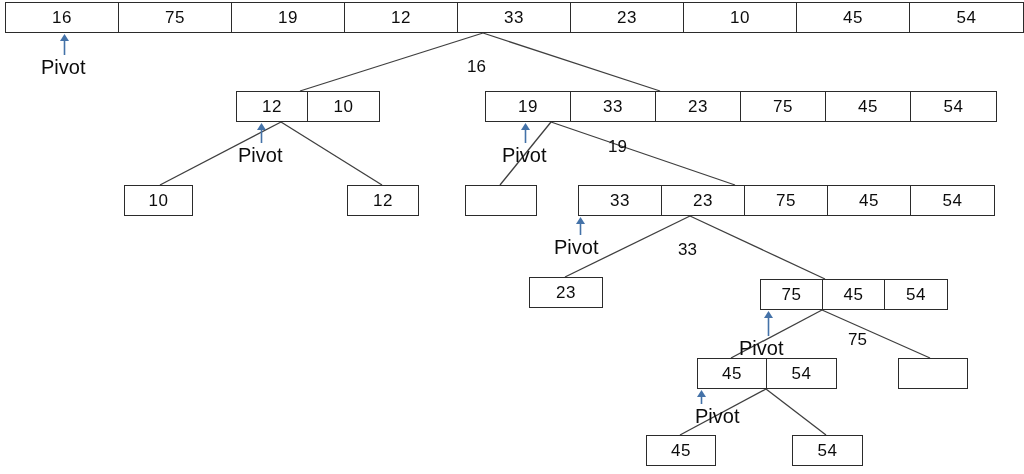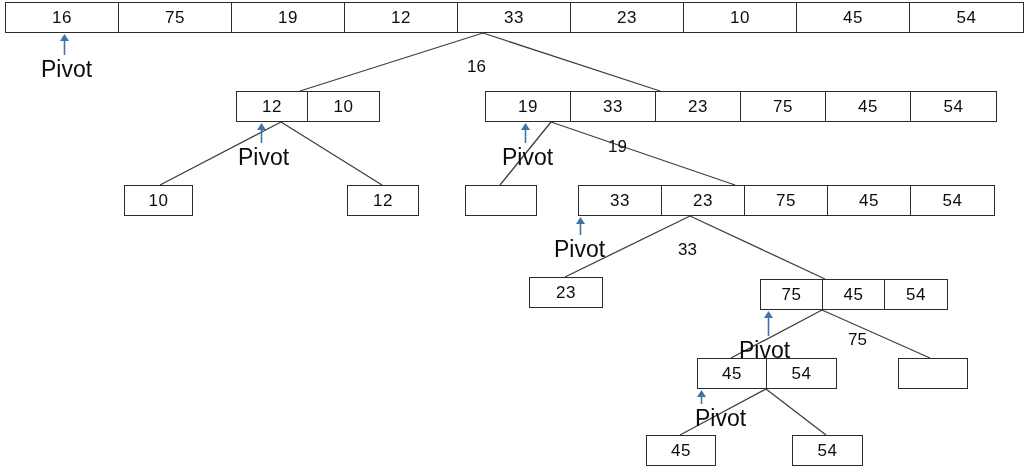--- a/index.html
+++ b/index.html
@@ -39,21 +39,21 @@
     font-size: 17px;
     color: #0c0c0c;
     letter-spacing: .5px;
     background: #ffffff;
   }
   .cell:last-child {
     border-right: none;
   }
   .pivot-label {
     position: absolute;
-    font-size: 23px;
+    font-size: 20px;
     color: #0c0c0c;
     white-space: nowrap;
   }
   .split-label {
     position: absolute;
     font-size: 17px;
     color: #0c0c0c;
     white-space: nowrap;
   }
   .pivot-arrow {

